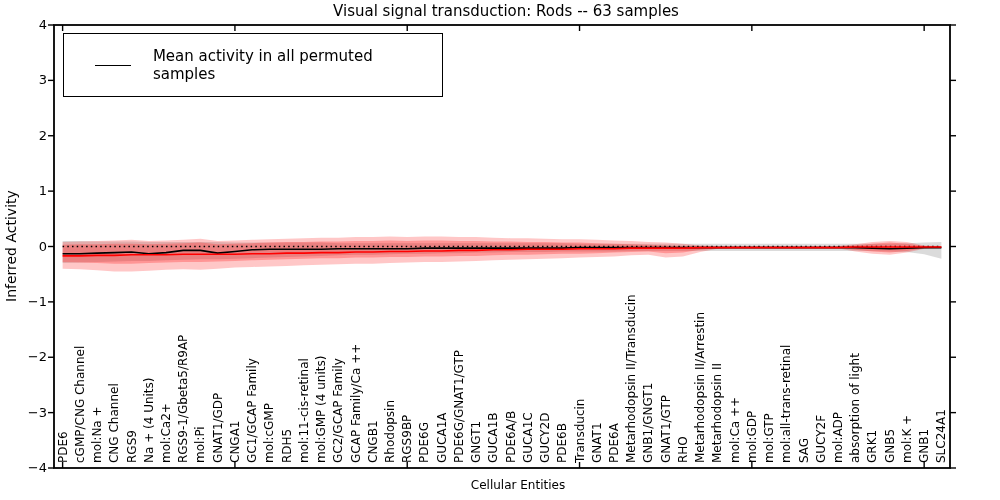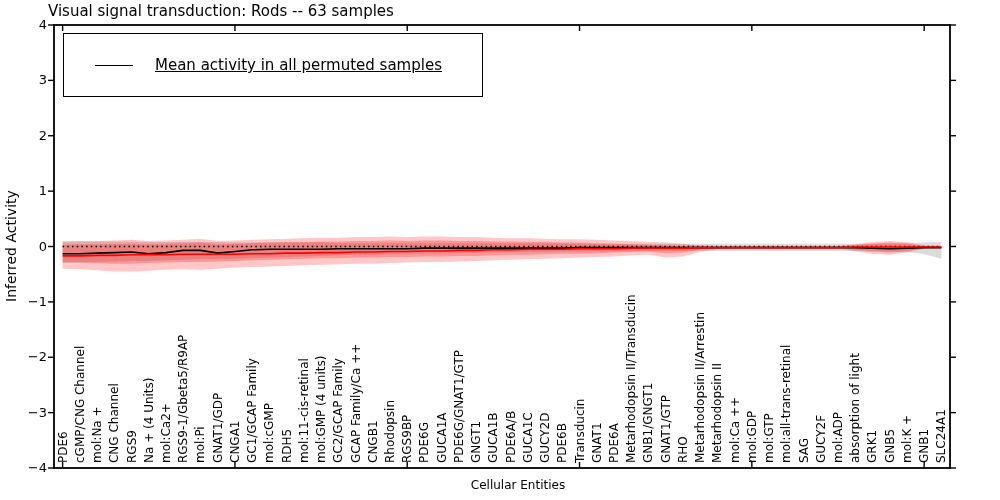--- a/index.html
+++ b/index.html
@@ -2,39 +2,39 @@
 <html><head>
 <meta charset="utf-8">
 <style>
   html,body{margin:0;padding:0;background:#fff;}
   .fig{
     position:relative;width:1000px;height:500px;background:#ffffff;
     font-family:"DejaVu Sans","Liberation Sans",sans-serif;color:#000;overflow:hidden;
   }
   .fig svg{position:absolute;left:0;top:0;}
   .chart-title{
-    position:absolute;left:48px;top:2px;width:896px;text-align:left;
+    position:absolute;left:58px;top:2px;width:896px;text-align:center;
     font-size:15px;line-height:18px;
   }
   .xlabel{
     position:absolute;left:70px;top:478px;width:896px;text-align:center;font-size:12px;
   }
   .ylabel{
     position:absolute;left:2px;top:25px;height:443px;width:18px;
     display:flex;align-items:center;justify-content:center;
     writing-mode:vertical-rl;transform:rotate(180deg);font-size:14px;
   }
   .ytick{
     position:absolute;right:953px;width:40px;text-align:right;
     font-size:13px;line-height:16px;
   }
   .legend{
-    position:absolute;left:63px;top:33px;width:420px;height:64px;
+    position:absolute;left:63px;top:33px;width:380px;height:64px;
     background:#fff;border:1.7px solid #000;box-sizing:border-box;
-    display:flex;flex-direction:column;justify-content:space-around;padding:4px 18px;text-decoration:underline;
+    display:flex;flex-direction:column;justify-content:space-around;padding:4px 18px;
   }
   .legend-row{display:flex;align-items:center;height:26px;}
   .legend-swatch{display:inline-block;width:38px;height:0;border-top:1.6px solid #000;margin-left:13px;}
   .legend-label{margin-left:22px;font-size:15px;}
 </style>
 </head>
 <body>
 
 <div class="fig">
   <svg id="plot" width="1000" height="500">

